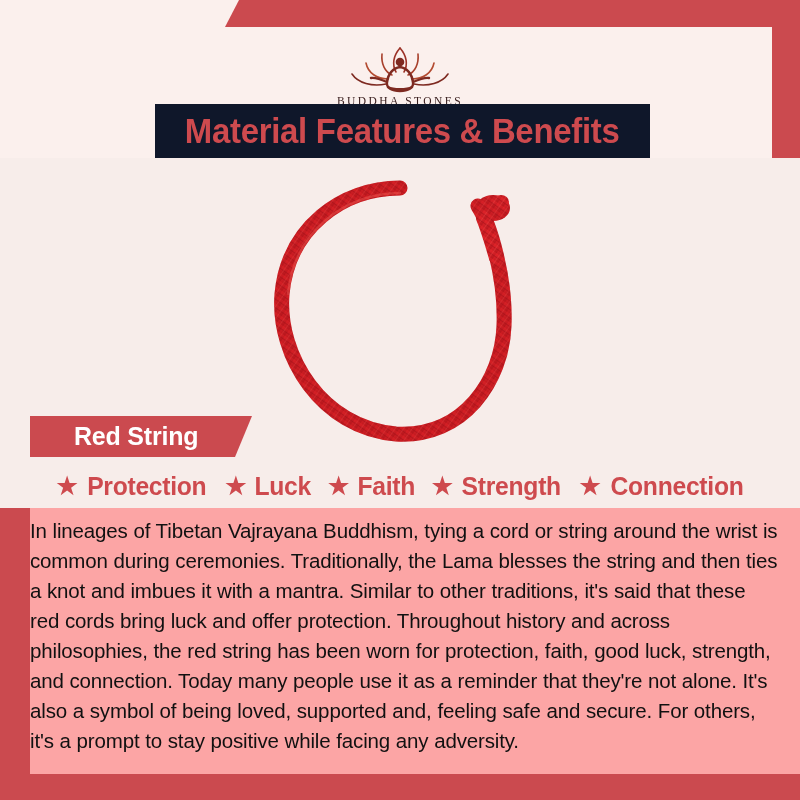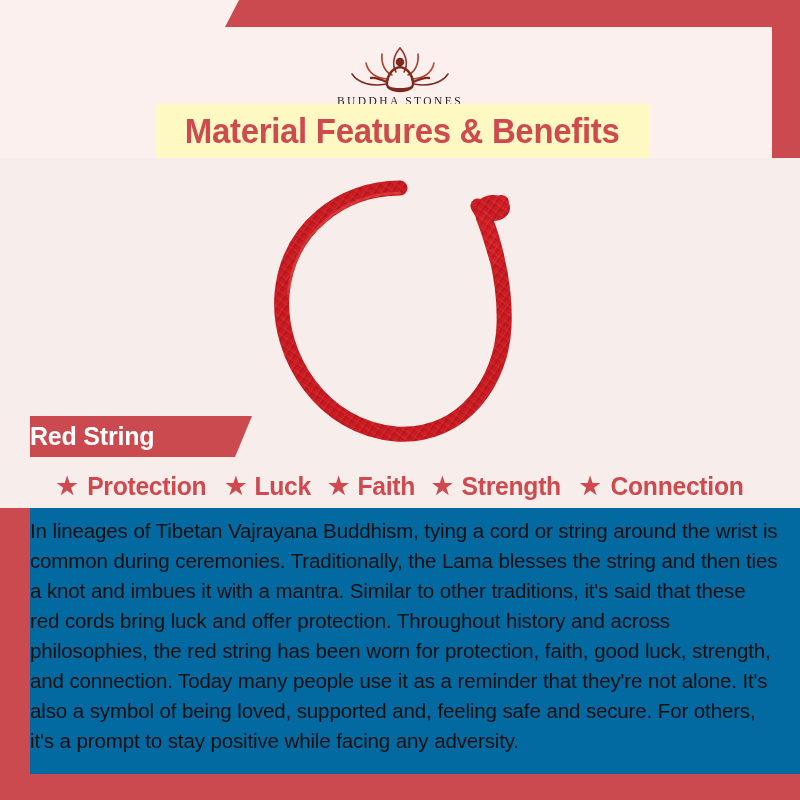--- a/index.html
+++ b/index.html
@@ -76,21 +76,21 @@
     margin-top: -2px;
   }
 
   
   .title-band {
     position: absolute;
     top: 104px;
     left: 155px;
     width: 495px;
     height: 54px;
-    background: #fef9c3;
+    background: #0f172a;
     display: flex;
     align-items: center;
     justify-content: center;
   }
   .title-text {
     font-size: 35px;
     font-weight: bold;
     color: #CE4A4E;
     letter-spacing: -0.3px;
     font-family: "Liberation Sans Narrow", "Liberation Sans", sans-serif;
@@ -125,20 +125,21 @@
     height: 41px;
     background: #CB4A4F;
     clip-path: polygon(0 0, 100% 0, calc(100% - 17px) 100%, 0 100%);
     display: flex;
     align-items: center;
   }
   .rs-banner-label {
     color: #ffffff;
     font-size: 25px;
     font-weight: bold;
+    margin-left: 44px;
     letter-spacing: -0.2px;
     font-family: "Liberation Sans Narrow", "Liberation Sans", sans-serif;
   }
 
   
   .benefits {
     position: absolute;
     top: 465px;
     left: 30px;
     width: 742px;
@@ -169,21 +170,21 @@
     white-space: nowrap;
   }
 
   
   .text-card {
     position: absolute;
     top: 508px;
     left: 30px;
     right: 0;
     bottom: 26px;
-    background: #0369a1;
+    background: #fca5a5;
     padding: 8px 22px 0 0;
     box-sizing: border-box;
   }
   .body-text {
     font-size: 20.5px;
     line-height: 30px;
     color: #111111;
     font-family: "Liberation Sans Narrow", "Liberation Sans", sans-serif;
     letter-spacing: -0.15px;
     margin: 0;

